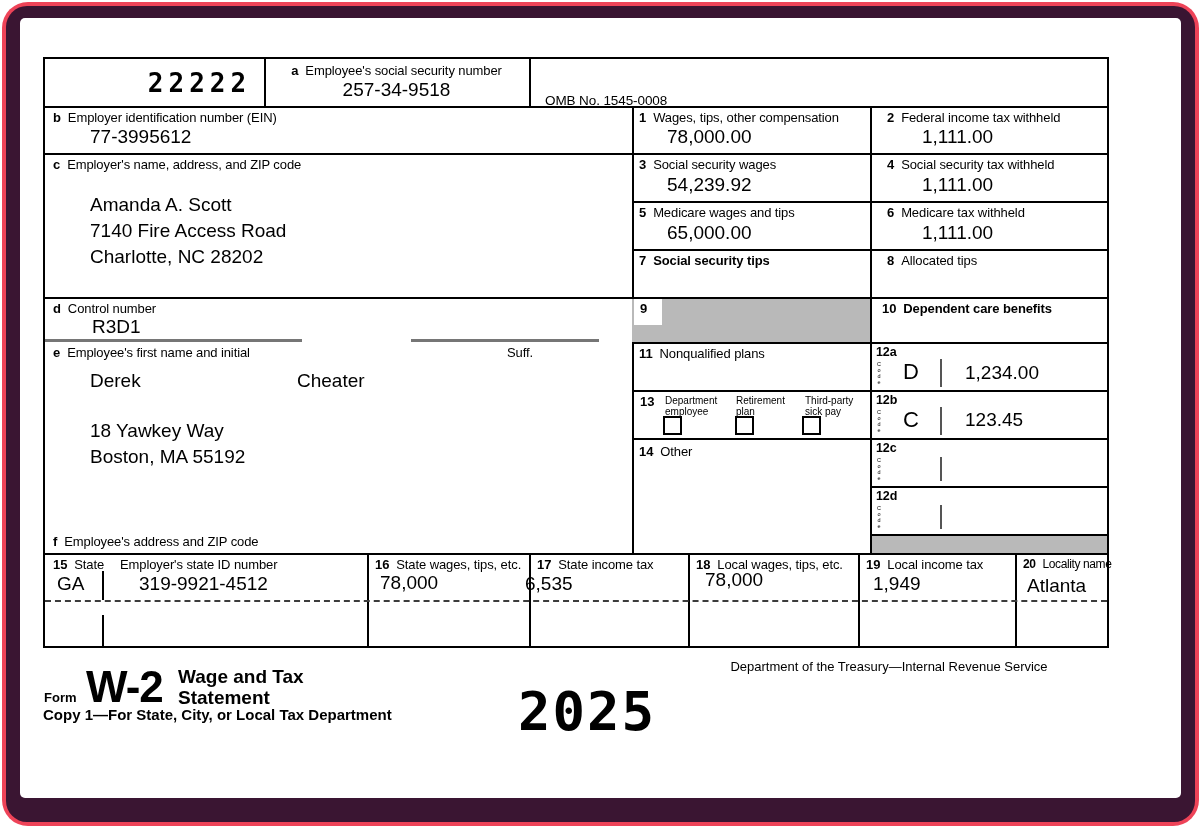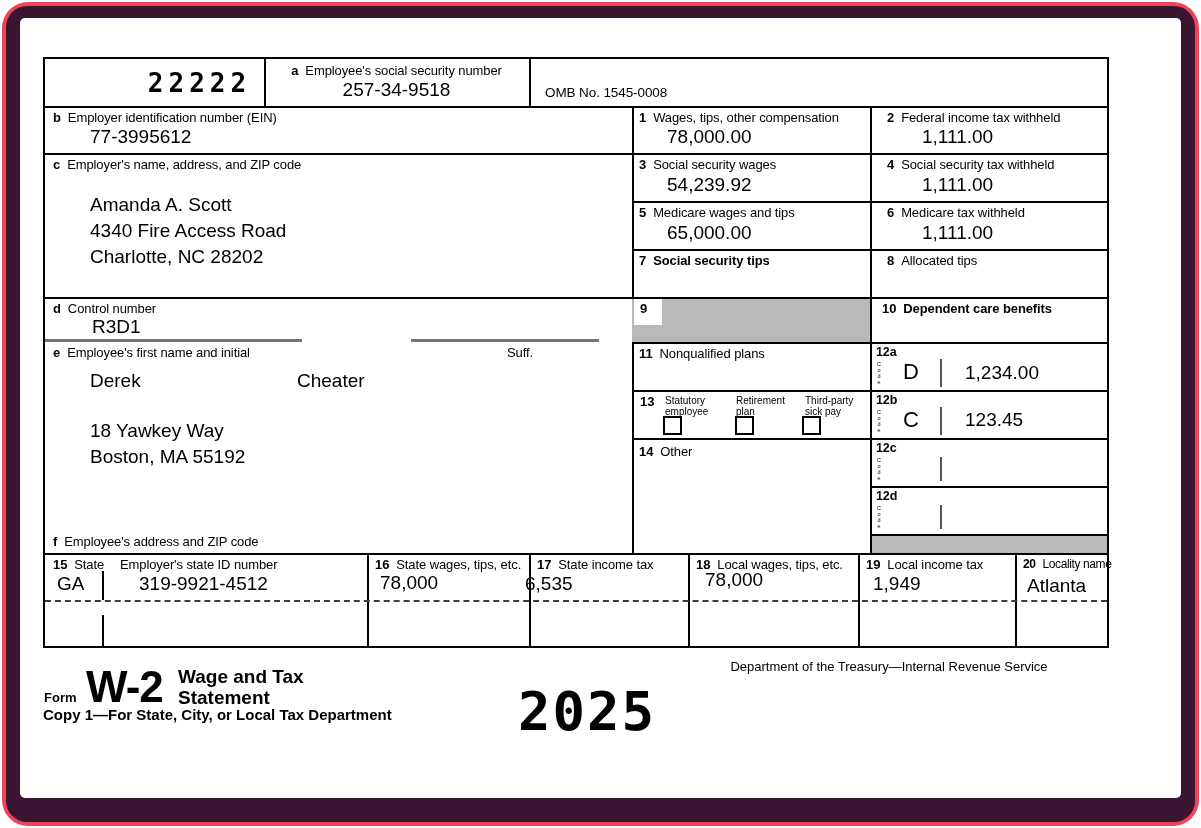--- a/index.html
+++ b/index.html
@@ -43,21 +43,21 @@
   <div class="form">
 
     <div class="vl" style="left:219px;top:0;height:47px"></div>
     <div class="vl" style="left:484px;top:0;height:47px"></div>
     <div class="hl" style="left:0;top:47px;width:1062px"></div>
     <div class="abs ctr mono" style="left:0;top:9px;width:219px;font-size:26px;font-weight:bold;letter-spacing:5px">22222</div>
     <div class="lbl ctr" style="left:219px;top:4px;width:265px">
       <span class="num">a</span><span>Employee's social security number</span>
     </div>
     <div class="val ctr" style="left:219px;top:20px;width:265px">257-34-9518</div>
-    <div class="lbl" style="left:500px;top:26px;font-size:13.5px">OMB No. 1545-0008</div>
+    <div class="lbl" style="left:500px;top:34px;font-size:13.5px">OMB No. 1545-0008</div>
 
     <div class="vl" style="left:587px;top:47px;height:447px"></div>
     <div class="vl" style="left:825px;top:47px;height:447px"></div>
 
     <div class="hl" style="left:0;top:94px;width:1062px"></div>
     <div class="hl" style="left:587px;top:142px;width:475px"></div>
     <div class="hl" style="left:587px;top:190px;width:475px"></div>
     <div class="hl" style="left:0;top:238px;width:1062px"></div>
     <div class="hl" style="left:587px;top:283px;width:475px"></div>
     <div class="hl" style="left:587px;top:331px;width:475px"></div>
@@ -69,21 +69,21 @@
     <div class="lbl" style="left:8px;top:51px">
       <span class="num">b</span><span>Employer identification number (EIN)</span>
     </div>
     <div class="val" style="left:45px;top:67px">77-3995612</div>
 
     <div class="lbl" style="left:8px;top:98px">
       <span class="num">c</span><span>Employer's name, address, and ZIP code</span>
     </div>
     <div class="val" style="left:45px;top:133px;line-height:26px">
       <div>Amanda A. Scott</div>
-      <div>4340 Fire Access Road</div>
+      <div>7140 Fire Access Road</div>
       <div>Charlotte, NC 28202</div>
     </div>
 
     <div class="lbl" style="left:8px;top:242px">
       <span class="num">d</span><span>Control number</span>
     </div>
     <div class="val" style="left:47px;top:257px">R3D1</div>
 
     <div class="lbl" style="left:594px;top:51px">
       <span class="num">1</span><span>Wages, tips, other compensation</span>
@@ -141,21 +141,21 @@
     <div class="lbl" style="left:8px;top:475px">
       <span class="num">f</span><span>Employee's address and ZIP code</span>
     </div>
 
     <div class="lbl" style="left:594px;top:287px">
       <span class="num">11</span><span>Nonqualified plans</span>
     </div>
 
     <div class="lbl" style="left:595px;top:335px"><span class="num">13</span></div>
     <div class="cblbl" style="left:620px;top:336px">
-      <div>Statutory</div>
+      <div>Department</div>
       <div>employee</div>
     </div>
     <div class="cblbl" style="left:691px;top:336px">
       <div>Retirement</div>
       <div>plan</div>
     </div>
     <div class="cblbl" style="left:760px;top:336px">
       <div>Third-party</div>
       <div>sick pay</div>
     </div>

